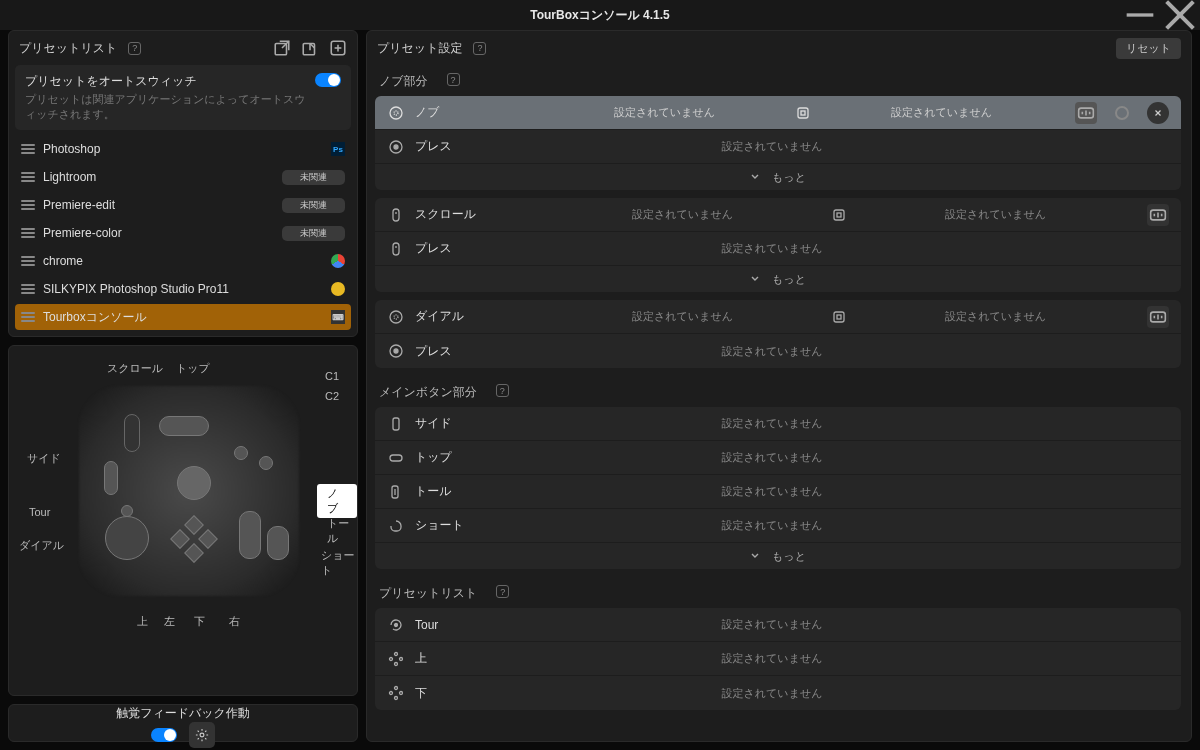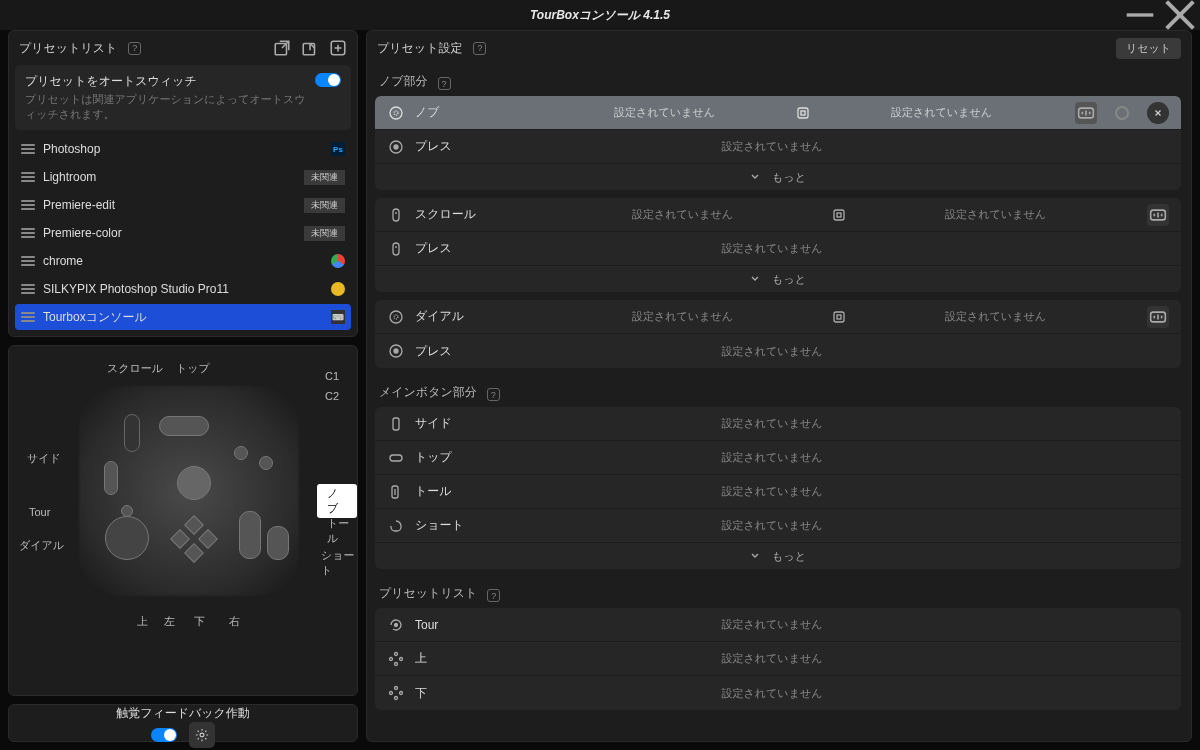--- a/index.html
+++ b/index.html
@@ -1,57 +1,57 @@
 <!DOCTYPE html>
 <html><head>
 <meta charset="utf-8">
 <style>
 * { box-sizing: border-box; margin: 0; padding: 0; font-family: "Segoe UI", "Meiryo", sans-serif; }
 body { background: #0a0a0a; color: #d0d0d0; font-size: 12px; overflow: hidden; }
-.titlebar { height: 30px; background: #181818; display: flex; align-items: center; justify-content: center; position: relative; font-style: italic; }
+.titlebar { height: 30px; background: #181818; display: flex; align-items: center; justify-content: center; position: relative; }
 .titlebar .title { color: #e8e8e8; font-size: 12px; font-weight: 600; }
 .winbtns { position: absolute; right: 0; top: 0; display: flex; }
 .winbtn { width: 40px; height: 30px; display: flex; align-items: center; justify-content: center; color: #aaa; cursor: pointer; }
 .app { display: flex; height: 720px; gap: 8px; padding: 0 8px 8px 8px; }
 .left { width: 350px; display: flex; flex-direction: column; gap: 8px; }
 .panel { background: #1d1d1d; border-radius: 6px; border: 1px solid #2a2a2a; }
 .pl-head { height: 34px; display: flex; align-items: center; padding: 0 10px; justify-content: space-between; }
 .pl-head-l { display: flex; align-items: center; gap: 11px; }
 .pl-head-r { display: flex; gap: 10px; }
 .iconbtn { width: 18px; height: 18px; color: #aaa; cursor: pointer; display: inline-flex; align-items: center; justify-content: center; }
 .iconbtn svg { width: 100%; height: 100%; }
 .autoswitch { margin: 0 6px 6px 6px; background: #262626; border-radius: 5px; padding: 8px 10px; display: flex; justify-content: space-between; align-items: flex-start; }
 .autoswitch .txt .t { color: #ddd; font-size: 12px; }
 .autoswitch .txt .d { color: #777; font-size: 11px; margin-top: 2px; }
 .toggle { width: 26px; height: 14px; background: #0a84ff; border-radius: 7px; position: relative; cursor: pointer; flex-shrink: 0; }
 .toggle::after { content: ""; position: absolute; right: 1px; top: 1px; width: 12px; height: 12px; background: #fff; border-radius: 50%; }
 .preset-list { padding: 0 6px 6px 6px; display: flex; flex-direction: column; gap: 2px; }
 .preset-item { height: 26px; display: flex; align-items: center; padding: 0 6px; border-radius: 4px; cursor: pointer; gap: 8px; }
-.preset-item.sel { background: #1d4ed8; }
+.preset-item.sel { background: #a16207; }
 .preset-item .drag { width: 14px; display: flex; flex-direction: column; gap: 2px; }
 .preset-item .drag span { height: 2px; background: #888; border-radius: 1px; }
 .preset-item .name { flex: 1; color: #ddd; }
-.badge { font-size: 9px; padding: 1px 7px; border-radius: 0; background: #3a3a3a; color: #ccc; }
+.badge { font-size: 9px; padding: 1px 18px; border-radius: 5px; background: #3a3a3a; color: #ccc; }
 .app-icon { width: 14px; height: 14px; border-radius: 0; display: flex; align-items: center; justify-content: center; font-size: 8px; font-weight: bold; }
 .device-panel { flex: 1; position: relative; overflow: hidden; }
 .device-img { position: absolute; left: 70px; top: 40px; width: 220px; height: 210px; background: radial-gradient(ellipse at center, #4a4a4a 0%, #2a2a2a 70%, transparent 90%); border-radius: 40px; filter: blur(1px); }
 .dev-shape { position: absolute; background: #555; border: 1px solid #777; }
 .dlabel { position: absolute; color: #bbb; font-size: 11px; }
 .dcallout { position: absolute; background: #fff; color: #000; font-size: 11px; padding: 2px 10px; border-radius: 3px; font-weight: 500; }
 .haptic { height: 38px; display: flex; align-items: center; padding: 0 12px; justify-content: space-between; flex-direction: column; }
 .haptic-l { color: #ddd; }
 .haptic-r { display: flex; align-items: center; gap: 12px; }
 .gear { width: 26px; height: 26px; background: #333; border-radius: 5px; display: flex; align-items: center; justify-content: center; cursor: pointer; }
 .right { flex: 1; display: flex; flex-direction: column; min-width: 0; }
 .ps-head { height: 34px; display: flex; align-items: center; padding: 0 10px; justify-content: space-between; }
 .reset-btn { background: #3a3a3a; color: #ccc; padding: 3px 10px; border-radius: 4px; font-size: 11px; cursor: pointer; }
 .ps-body { flex: 1; overflow-y: auto; padding-right: 2px; }
 .ps-body::-webkit-scrollbar { width: 6px; }
 .ps-body::-webkit-scrollbar-thumb { background: #444; border-radius: 3px; }
-.section-title { padding: 8px 12px 6px 12px; color: #bbb; font-size: 12px; display: flex; align-items: flex-end; gap: 10px; }
+.section-title { padding: 8px 12px 6px 12px; color: #bbb; font-size: 12px; display: flex; align-items: flex-start; gap: 19px; }
 .group { background: #262626; margin: 0 8px 8px 8px; border-radius: 6px; overflow: hidden; }
 .row { height: 34px; display: flex; align-items: center; padding: 0 12px; gap: 10px; border-bottom: 1px solid #1d1d1d; cursor: pointer; }
 .row:last-child { border-bottom: none; }
 .row.sel { background: #6a7076; }
 .row .ricon { width: 18px; height: 18px; display: flex; align-items: center; justify-content: center; color: #aaa; flex-shrink: 0; }
 .row.sel .ricon { color: #ddd; }
 .row .rlabel { width: 120px; color: #ddd; font-size: 12px; }
 .row .rslot { flex: 1; text-align: center; color: #888; font-size: 11px; }
 .row.sel .rslot { color: #cfcfcf; }
 .row .raction { width: 22px; height: 22px; display: flex; align-items: center; justify-content: center; border-radius: 4px; color: #aaa; background: #333; flex-shrink: 0; margin-left: 4px; }

